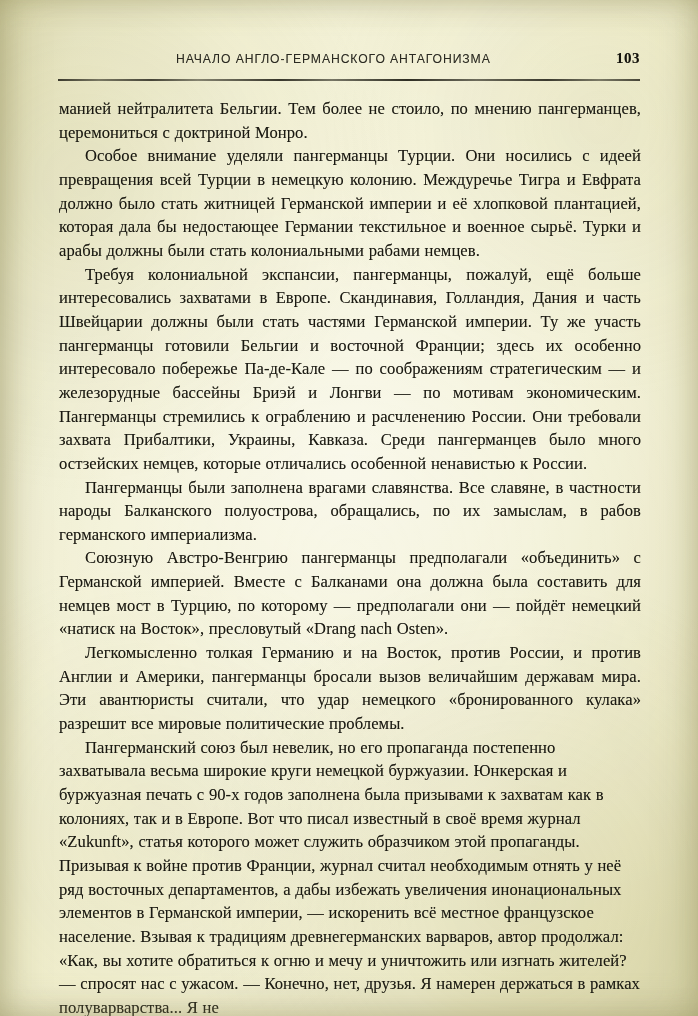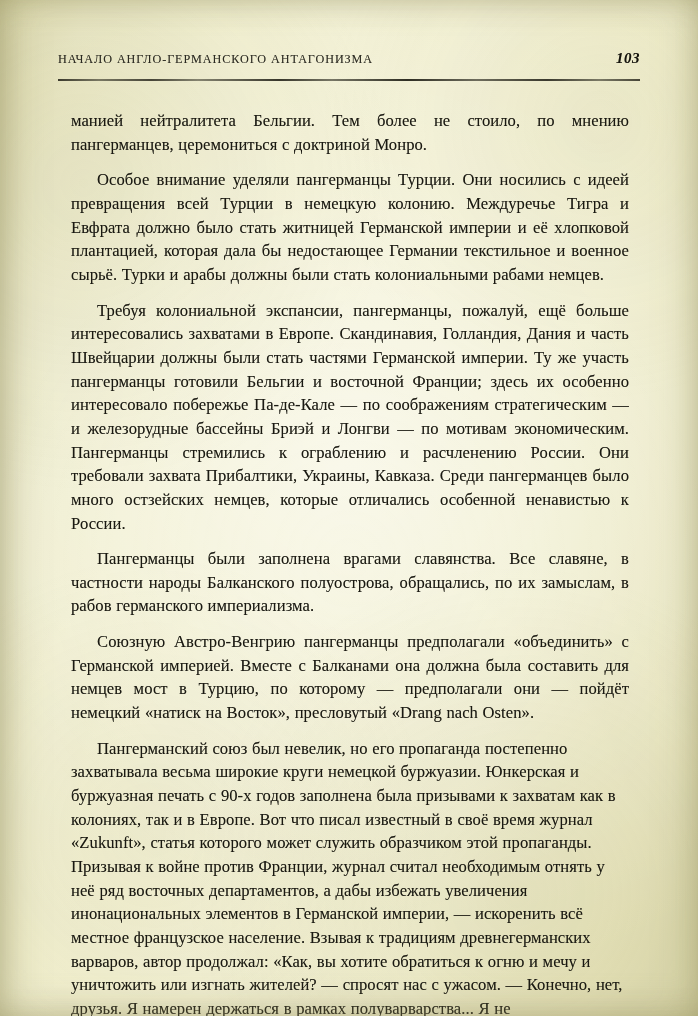--- a/index.html
+++ b/index.html
@@ -66,33 +66,33 @@
     position: absolute;
     left: 58px;
     top: 50px;
     width: 582px;
     height: 20px;
     display: flex;
     align-items: baseline;
     justify-content: space-between;
   }
   .head-title {
-    font-family: Liberation Serif, serif;
+    font-family: Liberation Sans, sans-serif;
     font-size: 12.2px;
     letter-spacing: 0.9px;
     text-transform: uppercase;
     color: #1b1a14;
     white-space: nowrap;
+    margin-left: 118px;
     opacity: .92;
   }
   .head-folio {
     font-family: "Liberation Serif", "DejaVu Serif", serif;
     font-size: 15px;
     font-weight: bold;
-    font-style: italic;
     color: #14130d;
     letter-spacing: .5px;
   }
 
   #head-rule {
     position: absolute;
     left: 58px;
     top: 79px;
     width: 582px;
     height: 2px;
@@ -112,21 +112,21 @@
   }
 
   
   #text-block {
     position: absolute;
     left: 59px;
     top: 97px;
     width: 582px;
   }
   .para {
-    margin: 12px;
+    margin: 0;
     text-align: justify;
     text-justify: inter-word;
     text-indent: 26px;
     font-size: 16.6px;
     line-height: 23.65px;
     color: #1a1912;
     letter-spacing: .06px;
     word-spacing: .4px;
     hyphens: manual;
   }
@@ -154,17 +154,18 @@
   </div>
 
   <div id="head-rule"></div>
 
   <div id="text-block">
     <p class="para first">манией нейтралитета Бельгии. Тем более не стоило, по мнению пангерманцев, церемониться с доктриной Монро.</p>
     <p class="para">Особое внимание уделяли пангерманцы Турции. Они носились с идеей превращения всей Турции в немецкую колонию. Междуречье Тигра и Евфрата должно было стать житницей Германской империи и её хлопковой плантацией, которая дала бы недостающее Германии текстильное и военное сырьё. Турки и арабы должны были стать колониальными рабами немцев.</p>
     <p class="para">Требуя колониальной экспансии, пангерманцы, пожалуй, ещё больше интересовались захватами в Европе. Скандинавия, Голландия, Дания и часть Швейцарии должны были стать частями Германской империи. Ту же участь пангерманцы готовили Бельгии и восточной Франции; здесь их особенно интересовало побережье Па-де-Кале — по соображениям стратегическим — и железорудные бассейны Бриэй и Лонгви — по мотивам экономическим. Пангерманцы стремились к ограблению и расчленению России. Они требовали захвата Прибалтики, Украины, Кавказа. Среди пангерманцев было много остзейских немцев, которые отличались особенной ненавистью к России.</p>
     <p class="para">Пангерманцы были заполнена врагами славянства. Все славяне, в частности народы Балканского полуострова, обращались, по их замыслам, в рабов германского империализма.</p>
     <p class="para">Союзную Австро-Венгрию пангерманцы предполагали «объединить» с Германской империей. Вместе с Балканами она должна была составить для немцев мост в Турцию, по которому — предполагали они — пойдёт немецкий «натиск на Восток», пресловутый «Drang nach Osten».</p>
+    <p class="para">Легкомысленно толкая Германию и на Восток, против России, и против Англии и Америки, пангерманцы бросали вызов величайшим державам мира. Эти авантюристы считали, что удар немецкого «бронированного кулака» разрешит все мировые политические проблемы.</p>
     <p class="para">Пангерманский союз был невелик, но его пропаганда постепенно захватывала весьма широкие круги немецкой буржуазии. Юнкерская и буржуазная печать с 90-х годов заполнена была призывами к захватам как в колониях, так и в Европе. Вот что писал известный в своё время журнал «Zukunft», статья которого может служить образчиком этой пропаганды. Призывая к войне против Франции, журнал считал необходимым отнять у неё ряд восточных департаментов, а дабы избежать увеличения инонациональных элементов в Германской империи, — искоренить всё местное французское население. Взывая к традициям древнегерманских варваров, автор продолжал: «Как, вы хотите обратиться к огню и мечу и уничтожить или изгнать жителей? — спросят нас с ужасом. — Конечно, нет, друзья. Я намерен держаться в рамках полуварварства... Я не</p>
   </div>
 
   <div id="page-vignette"></div>
 </div>
 
 </body></html>

